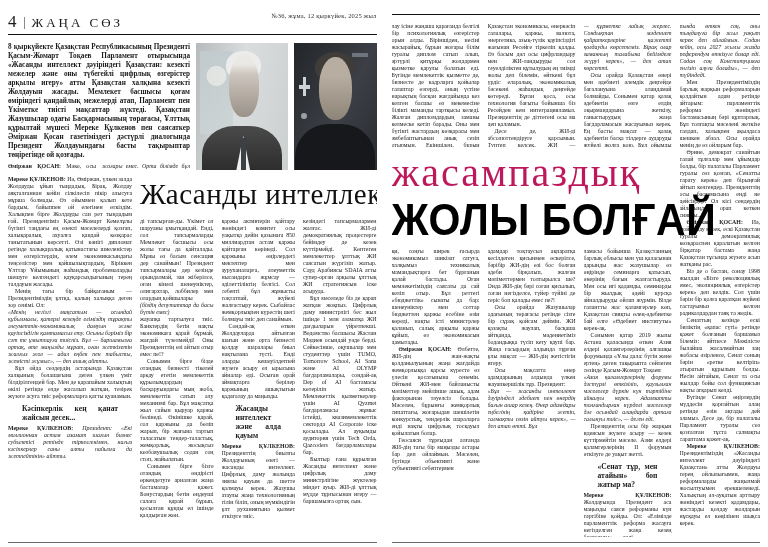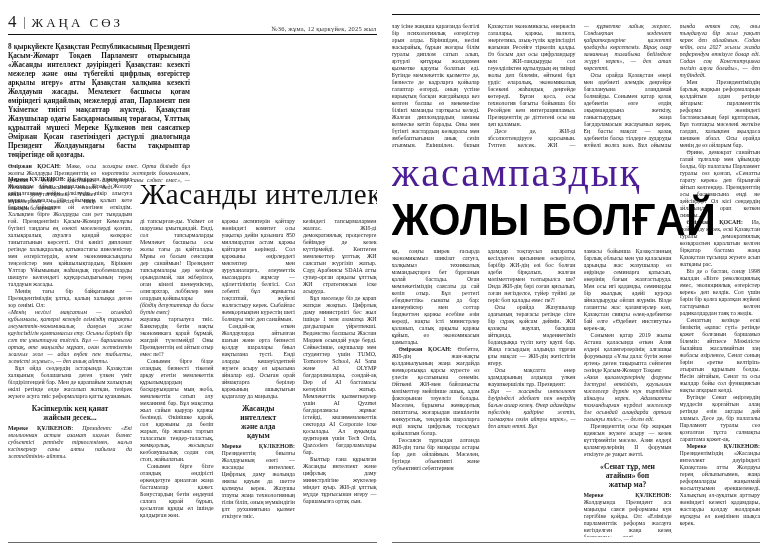--- a/index.html
+++ b/index.html
@@ -1,29 +1,29 @@
 <!DOCTYPE html>
 <html><head>
 <meta charset="utf-8">
 <style>
   *{margin:0;padding:0;box-sizing:border-box;}
   html,body{width:768px;height:547px;}
   body{background:#e9e9e6;font-family:"Liberation Serif","DejaVu Serif",serif;color:#1b1b1b;}
   .paper{width:768px;height:547px;background:#fff;display:flex;gap:15px;padding:12px 8px 4px;}
   .page{flex:1;display:flex;flex-direction:column;min-width:0;}
   
-  .ph{display:flex;justify-content:space-between;align-items:flex-end;height:20px;}
+  .ph{display:flex;justify-content:space-between;align-items:flex-start;height:20px;}
   .pn{font-size:17px;}
   .mast{font-size:13px;letter-spacing:3px;}
   .vbar{display:inline-block;width:1px;height:12px;background:#8a8a8a;margin:0 7px;vertical-align:-2px;}
   .small{font-size:6.5px;color:#333;letter-spacing:.2px;}
   .rule{border-top:1.6px solid #121212;margin-top:2px;}
   .foot-rule{border-top:1px solid #6a6a6a;margin-top:5px;}
   
-  .top-sec{display:flex;gap:6px;margin-top:8px;height:127px;flex-direction:column;}
+  .top-sec{display:flex;gap:6px;margin-top:8px;height:127px;}
   .lede-wrap{width:182px;display:flex;flex-direction:column;min-width:0;}
   .lede{font-weight:bold;font-size:7.2px;line-height:9px;text-align:justify;}
   .mini-cols{display:flex;gap:6px;margin-top:3px;flex:1;overflow:hidden;}
   .mcol{flex:1;min-width:0;}
   
   .photo{position:relative;overflow:hidden;flex:1.02;background:#d8d8d8;}
   .photo+.photo{flex:.92;}
   .abs{position:absolute;}
   .p1-bg{inset:0;background:linear-gradient(100deg,#b6babc 0%,#dadddd 45%,#ccd0d1 100%);}
   .p1-flag{left:4%;top:6%;width:36%;height:66%;background:
@@ -48,29 +48,29 @@
   .body-sec{display:flex;gap:8px;margin-top:6px;flex:1;overflow:hidden;}
   .colw{width:124px;overflow:hidden;}
   .right-area{flex:1;min-width:0;display:flex;flex-direction:column;}
   .headline-left{font-size:29px;font-weight:normal;letter-spacing:.5px;line-height:36px;height:40px;white-space:nowrap;color:#101010;}
   .cols3{display:flex;gap:8px;flex:1;overflow:hidden;margin-top:2px;}
   .coln{flex:1;min-width:0;overflow:hidden;}
   .colw,.coln,.mcol{font-size:5.9px;line-height:7px;text-align:justify;}
   p.para{text-indent:7px;}
   p.ni{text-indent:0;}
   .it{font-style:italic;}
-  h4.subhead{font-size:7.6px;line-height:9px;text-align:center;margin:4px 14px 3px;font-weight:bold;}
+  h4.subhead{font-size:7.6px;line-height:9px;margin:4px 14px 3px;font-weight:bold;}
   
   .rp-body{display:flex;gap:8px;margin-top:8px;flex:1;overflow:hidden;}
   .rp-left{width:280px;min-width:0;display:flex;flex-direction:column;}
   .rowcols{display:flex;gap:8px;font-family:Liberation Serif, serif;}
   .h-top{height:124px;overflow:hidden;}
   .h-bot{flex:1;overflow:hidden;margin-top:4px;}
   .headline-right{margin:5px 0 3px;}
-  .hl-serif{font-size:40px;line-height:42px;letter-spacing:2px;color:#4c1d95;}
+  .hl-serif{font-size:40px;line-height:42px;letter-spacing:2px;color:#be185d;}
   .hl-black{font-family:"Liberation Sans","DejaVu Sans",sans-serif;font-weight:bold;font-size:41px;line-height:47px;letter-spacing:.5px;transform:scaleY(1.1);transform-origin:top left;color:#000;white-space:nowrap;}
   .rp-col4{flex:1;}
 </style>
 </head>
 <body>
 
 <div class="paper">
 
   <section class="page">
     <header class="ph">

